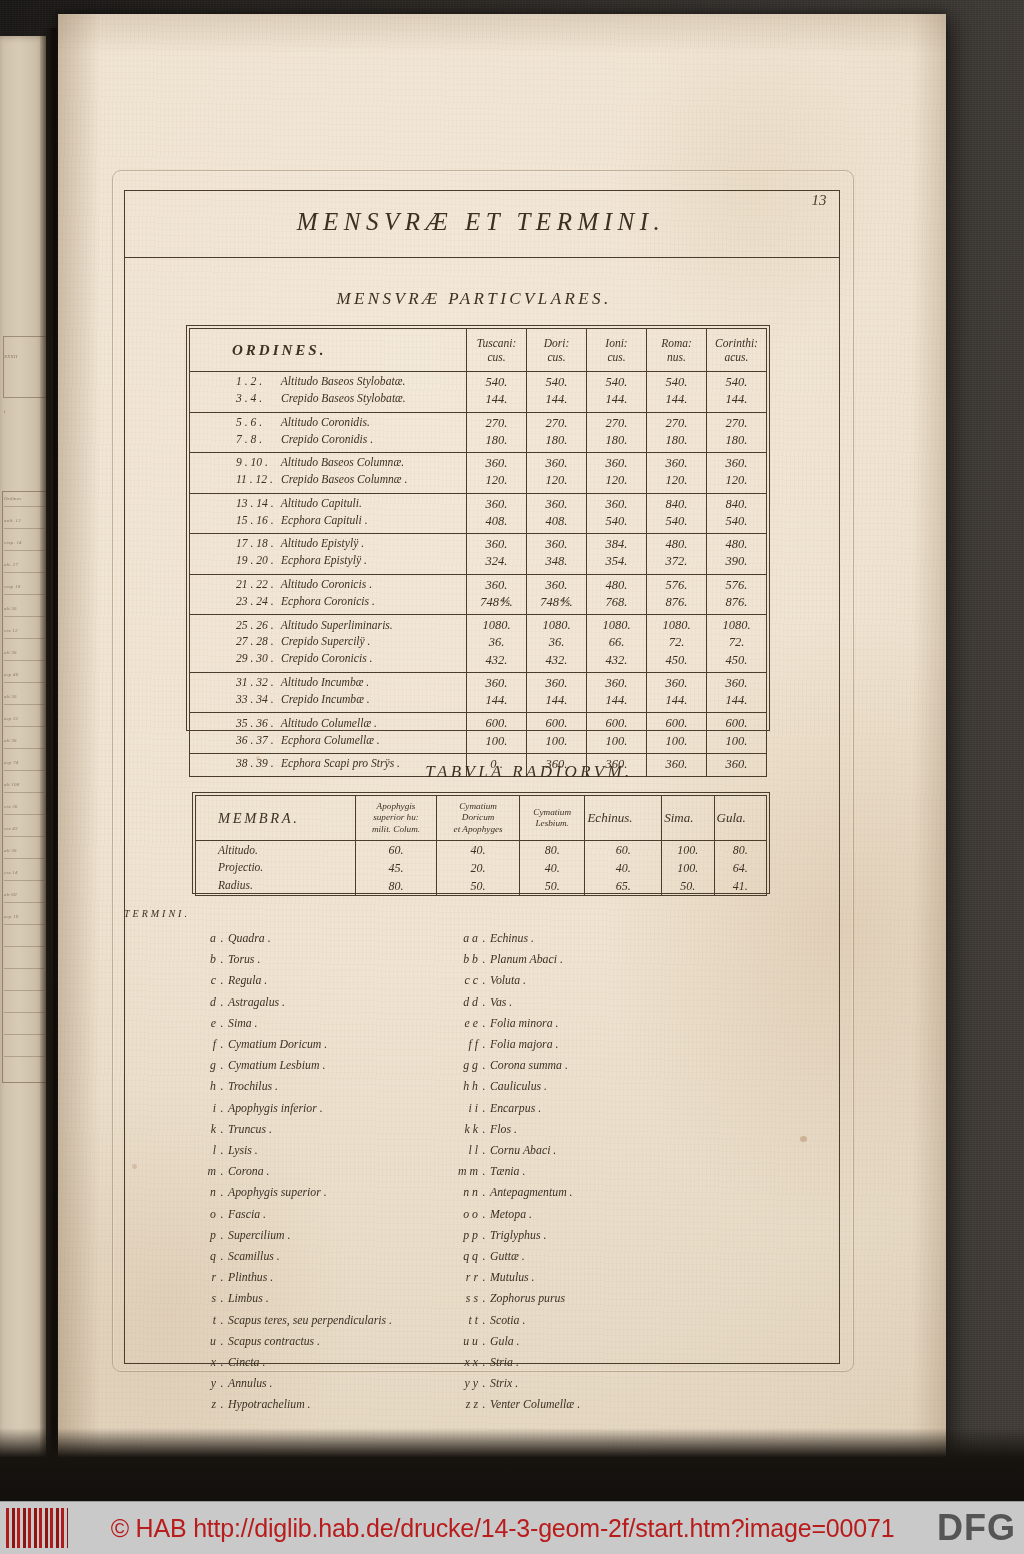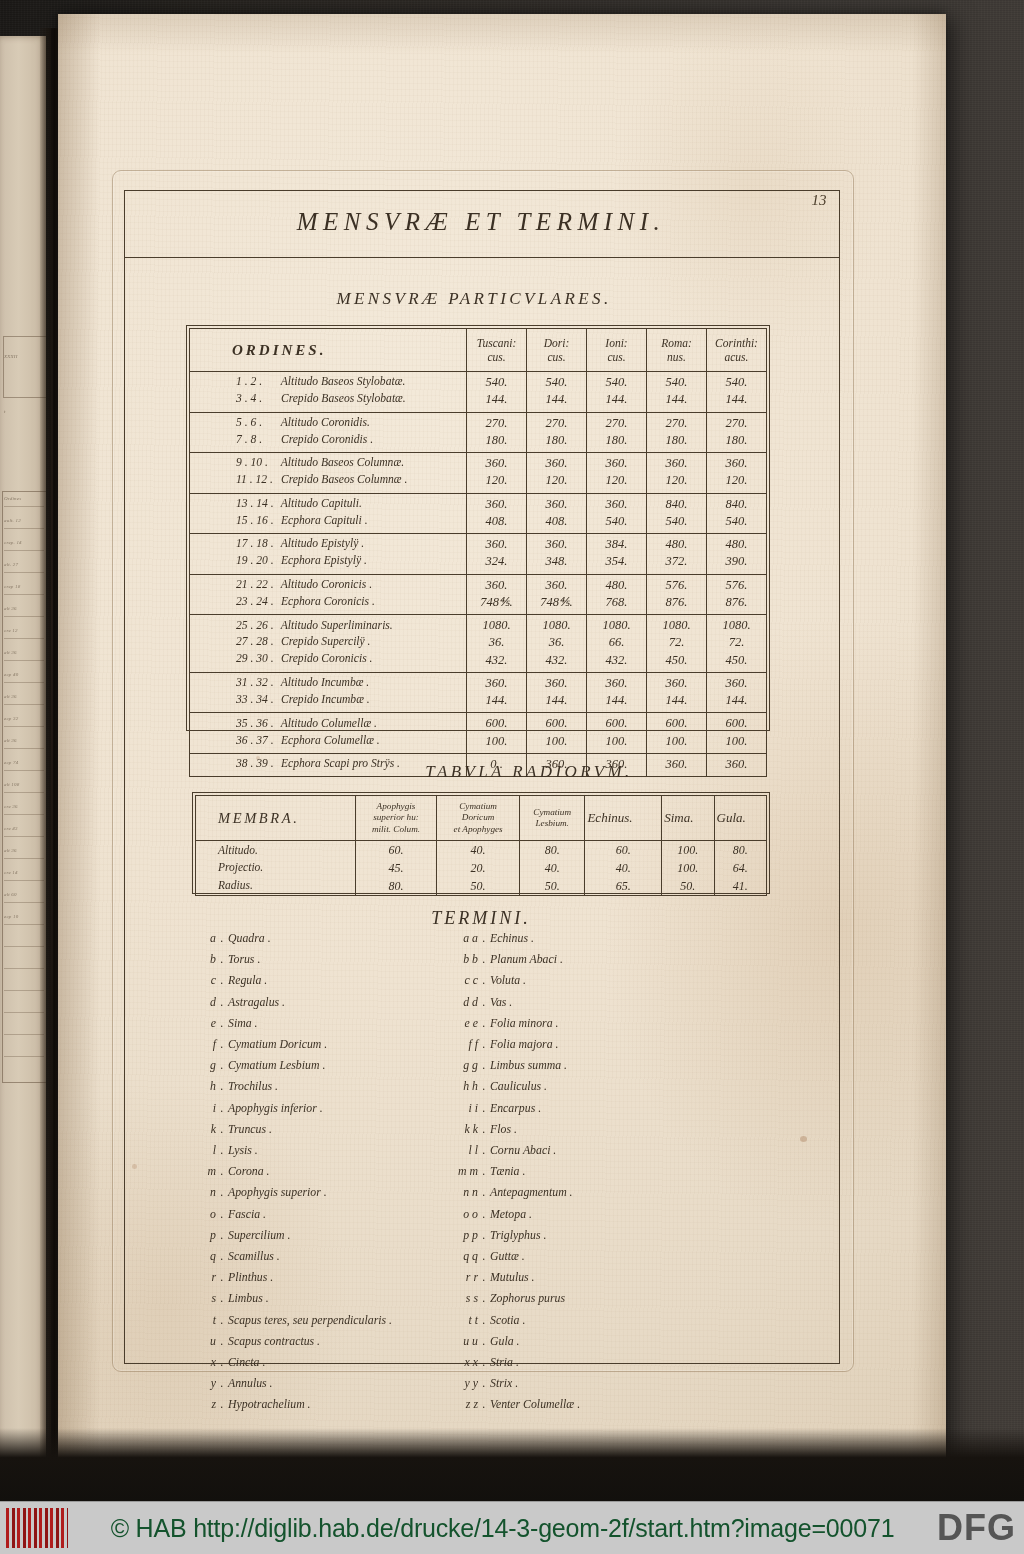--- a/index.html
+++ b/index.html
@@ -114,22 +114,22 @@
     position:absolute;left:796px;top:192px;width:46px;text-align:center;
     font-style:italic;font-size:15px;color:#4a3c2a;
   }
   #sub-title{
     left:124px;top:289px;width:700px;font-size:17px;letter-spacing:3.4px;
   }
   #radii-title{
     left:124px;top:762px;width:714px;font-size:17px;letter-spacing:3.4px;padding-left:48px;
   }
   #termini-title{
-    left:124px;top:908px;width:714px;font-size:18px;letter-spacing:3px;
-    text-align:center;
+    left:124px;top:908px;width:714px;font-size:10px;letter-spacing:3px;
+    text-align:left;
   }
 
   
   .tbl-wrap{position:absolute;border:1.5px solid #4a3d2c;padding:2px;background:transparent;}
   .tbl-wrap > table{
     border-collapse:collapse;width:100%;height:100%;
     border:1px solid #4a3d2c;
   }
   table td,table th{
     border:1px solid #4a3d2c;
@@ -183,21 +183,21 @@
     background:#c9c9c9;display:flex;align-items:center;
     border-top:1px solid #9a9a9a;
   }
   #hab-logo{
     width:62px;height:40px;margin-left:6px;flex:0 0 auto;
     background:repeating-linear-gradient(90deg,
       #b01c1c 0 3px, #c9c9c9 3px 6px, #8e1414 6px 9px, #c9c9c9 9px 11px);
   }
   #wm-text{
     flex:1 1 auto;text-align:center;font-family:"Liberation Sans", sans-serif;
-    font-size:25px;color:#14532d;letter-spacing:-.2px;white-space:nowrap;
+    font-size:25px;color:#b91c1c;letter-spacing:-.2px;white-space:nowrap;
   }
   #dfg-logo{
     flex:0 0 auto;margin-right:8px;font-family:"Liberation Sans", sans-serif;
     font-weight:bold;font-size:36px;color:#555;letter-spacing:1px;
   }
   
   #bottom-dark{
     position:absolute;left:0;bottom:52px;width:1024px;height:74px;
     background:linear-gradient(180deg,rgba(20,16,12,.0),#17130f 40%,#12100d);
   }
@@ -679,21 +679,21 @@
     <div class="t-item"><span class="key">y</span><span class="dot">.</span><span>Annulus .</span></div>
     <div class="t-item"><span class="key">z</span><span class="dot">.</span><span>Hypotrachelium .</span></div>
   </div>
 <div class="termini-col" id="termini-right">
     <div class="t-item"><span class="key">a a</span><span class="dot">.</span><span>Echinus .</span></div>
     <div class="t-item"><span class="key">b b</span><span class="dot">.</span><span>Planum Abaci .</span></div>
     <div class="t-item"><span class="key">c c</span><span class="dot">.</span><span>Voluta .</span></div>
     <div class="t-item"><span class="key">d d</span><span class="dot">.</span><span>Vas .</span></div>
     <div class="t-item"><span class="key">e e</span><span class="dot">.</span><span>Folia minora .</span></div>
     <div class="t-item"><span class="key">f f</span><span class="dot">.</span><span>Folia majora .</span></div>
-    <div class="t-item"><span class="key">g g</span><span class="dot">.</span><span>Limbus summa .</span></div>
+    <div class="t-item"><span class="key">g g</span><span class="dot">.</span><span>Corona summa .</span></div>
     <div class="t-item"><span class="key">h h</span><span class="dot">.</span><span>Cauliculus .</span></div>
     <div class="t-item"><span class="key">i i</span><span class="dot">.</span><span>Encarpus .</span></div>
     <div class="t-item"><span class="key">k k</span><span class="dot">.</span><span>Flos .</span></div>
     <div class="t-item"><span class="key">l l</span><span class="dot">.</span><span>Cornu Abaci .</span></div>
     <div class="t-item"><span class="key">m m</span><span class="dot">.</span><span>Tænia .</span></div>
     <div class="t-item"><span class="key">n n</span><span class="dot">.</span><span>Antepagmentum .</span></div>
     <div class="t-item"><span class="key">o o</span><span class="dot">.</span><span>Metopa .</span></div>
     <div class="t-item"><span class="key">p p</span><span class="dot">.</span><span>Triglyphus .</span></div>
     <div class="t-item"><span class="key">q q</span><span class="dot">.</span><span>Guttæ .</span></div>
     <div class="t-item"><span class="key">r r</span><span class="dot">.</span><span>Mutulus .</span></div>

